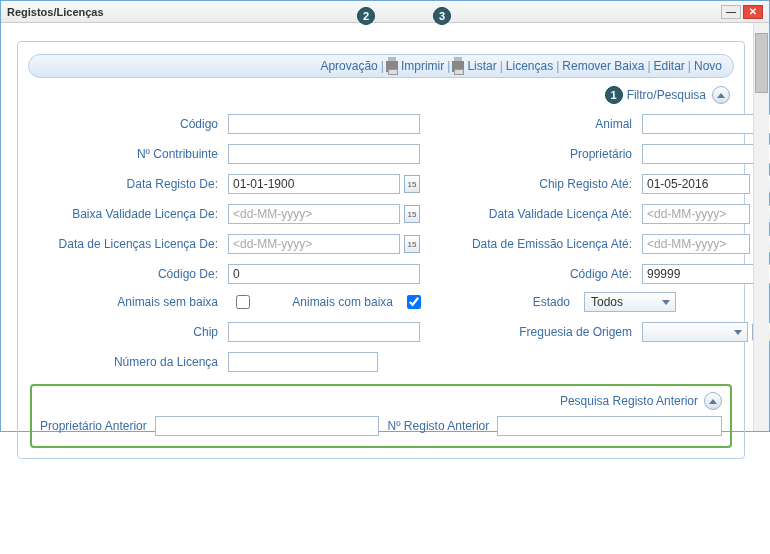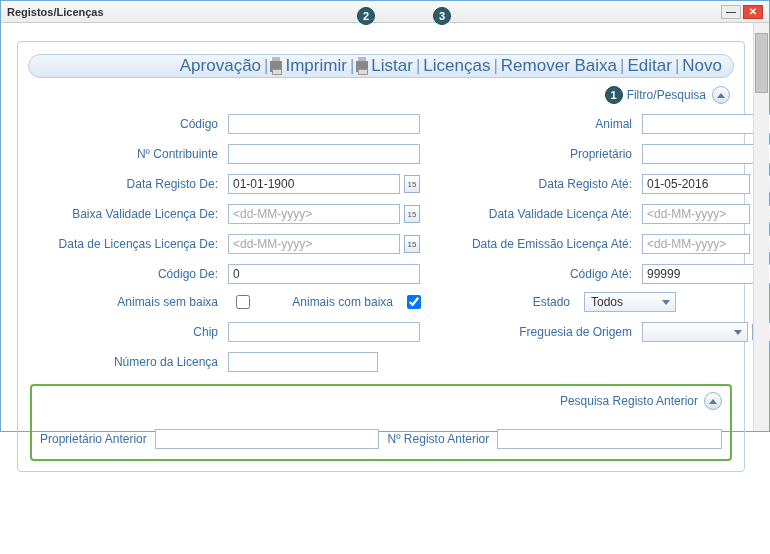--- a/index.html
+++ b/index.html
@@ -6,21 +6,21 @@
   body { margin: 0; background: #fff; width: 770px; height: 554px; overflow: hidden; }
   .window { width: 770px; height: 432px; border: 1px solid #6fa8d6; position: relative; background: #fff; }
   .titlebar { height: 22px; background: linear-gradient(#f7f8f8,#ebecec); border-bottom: 1px solid #ccc; display: flex; align-items: center; padding: 0 6px; }
   .titlebar-text { font-size: 11px; font-weight: bold; color: #333; flex: 1; }
   .titlebar-btn { width: 20px; height: 14px; margin-left: 2px; display: inline-flex; align-items: center; justify-content: center; font-size: 10px; border: 1px solid #bbb; background: #eee; cursor: pointer; }
   .titlebar-close { background: #e74c3c; color: #fff; border: 1px solid #c13a2b; font-weight: bold; }
   .body-area { position: relative; height: calc(100% - 22px); padding: 8px 8px 8px 8px; }
   .scroll-track { position: absolute; right: 0; top: 0; bottom: 0; width: 16px; background: #f1f1f1; border-left: 1px solid #ddd; }
   .scroll-thumb { position: absolute; left: 1px; right: 1px; top: 10px; height: 60px; background: #c8c8c8; border: 1px solid #aaa; }
   .panel { margin: 10px 16px 8px 8px; border: 1px solid #b8d0e6; border-radius: 4px; padding: 6px 6px 10px 6px; }
-  .actionbar { margin: 6px 4px 6px 4px; height: 24px; background: linear-gradient(#f2f6fb,#dbe8f6); border: 1px solid #b8d0e6; border-radius: 12px; display: flex; align-items: center; justify-content: flex-end; padding: 0 10px; font-size: 17px; color: #3a6ea5; position: relative; }
+  .actionbar { margin: 6px 4px 6px 4px; height: 24px; background: linear-gradient(#f2f6fb,#dbe8f6); border: 1px solid #b8d0e6; border-radius: 12px; display: flex; align-items: center; justify-content: flex-end; padding: 0 10px; font-size: 12px; color: #3a6ea5; position: relative; }
   .actionbar a { color: #3a6ea5; text-decoration: none; margin: 0 1px; cursor: pointer; }
   .actionbar .sep { color: #7a9ec2; margin: 0 2px; }
   .printer-icon { display: inline-block; width: 12px; height: 11px; background: #888; position: relative; margin-right: 2px; vertical-align: -2px; }
   .printer-icon::before { content:""; position:absolute; top:-4px; left:2px; width:8px; height:4px; background:#bbb; }
   .printer-icon::after { content:""; position:absolute; bottom:-3px; left:2px; width:8px; height:4px; background:#ddd; border:1px solid #999; }
   .badge { position: absolute; width: 18px; height: 18px; border-radius: 50%; background: #2d5b68; color: #fff; font-size: 11px; font-weight: bold; display: flex; align-items: center; justify-content: center; border: 1px solid #1e4450; z-index: 5; }
   .filter-head { display: flex; justify-content: flex-end; align-items: center; padding: 2px 8px 6px 0; position: relative; }
   .filter-label { color: #3a6ea5; font-size: 12px; margin-right: 6px; }
   .collapse-btn { width: 18px; height: 18px; border-radius: 50%; background: linear-gradient(#fefefe,#d8e2ec); border: 1px solid #9ab3cc; display: flex; align-items: center; justify-content: center; cursor: pointer; }
   .chev-up { width:0; height:0; border-left:4px solid transparent; border-right:4px solid transparent; border-bottom:5px solid #5b7a99; }
@@ -31,21 +31,21 @@
   input[type=text].txt::placeholder { color: #a8a8a8; }
   .date-wrap { display: flex; align-items: center; width: 100%; gap: 4px; }
   .date-wrap .txt { width: 168px; }
   .date-btn { width: 18px; height: 18px; border: 1px solid #9ab3cc; background: linear-gradient(#fefefe,#e6ebf1); font-size: 8px; color: #555; display: flex; align-items: center; justify-content: center; cursor: pointer; }
   .chk { width: 14px; height: 14px; }
   .chk-wrap { display: flex; align-items: center; gap: 6px; }
   .sel { height: 20px; border: 1px solid #a6bcd3; background: linear-gradient(#fefefe,#e9eff5); font-size: 12px; color: #333; padding: 0 18px 0 6px; position: relative; display: inline-flex; align-items: center; cursor: pointer; min-width: 92px; }
   .sel::after { content:""; position:absolute; right:5px; top:7px; width:0; height:0; border-left:4px solid transparent; border-right:4px solid transparent; border-top:5px solid #5b7a99; }
   .plus-btn { width: 20px; height: 20px; border: 1px solid #9ab3cc; background: linear-gradient(#fefefe,#e6ebf1); border-radius: 3px; color: #3a6ea5; display: inline-flex; align-items: center; justify-content: center; font-size: 13px; cursor: pointer; margin-left: 4px; }
   .inner-panel { margin: 8px 6px 0 6px; border: 2px solid #6ab04c; border-radius: 4px; padding: 6px 8px 10px 8px; font-size: 12px; color: #3a6ea5; }
-  .inner-head { display: flex; justify-content: flex-end; align-items: center; margin-bottom: 19px; }
+  .inner-head { display: flex; justify-content: flex-end; align-items: center; margin-bottom: 6px; }
   .warn-row { display: flex; justify-content: flex-end; align-items: center; margin-bottom: 8px; gap: 6px; }
   .warn-icon { width: 14px; height: 14px; }
   .inner-form { display: flex; align-items: center; gap: 8px; }
   .inner-form .lbl2 { white-space: nowrap; }
   .inner-form .txt { flex: 1; }
   .inner-form .txt-small { width: 110px; }
   .form-row5 { display: grid; grid-template-columns: 190px 192px 36px 94px 200px; align-items: center; column-gap: 10px; padding: 4px 8px; font-size: 12px; color: #3a6ea5; }
 </style>
 </head>
 <body>
@@ -110,21 +110,21 @@
             <input type="text" class="txt" style="">
           </span>
 
         <span class="lbl">Data Registo De:</span>
         <span class="fld">
             <span class="date-wrap">
           <input type="text" class="txt" value="01-01-1900" style="">
           <span class="date-btn">15</span>
         </span>
           </span>
-        <span class="lbl">Data Registo Até:</span>
+        <span class="lbl">Chip Registo Até:</span>
         <span class="fld">
             <span class="date-wrap">
           <input type="text" class="txt" style="width: 108px;" value="01-05-2016">
           <span class="date-btn">15</span>
         </span>
           </span>
 
         <span class="lbl">Baixa Validade Licença De:</span>
         <span class="fld">
             <span class="date-wrap">

